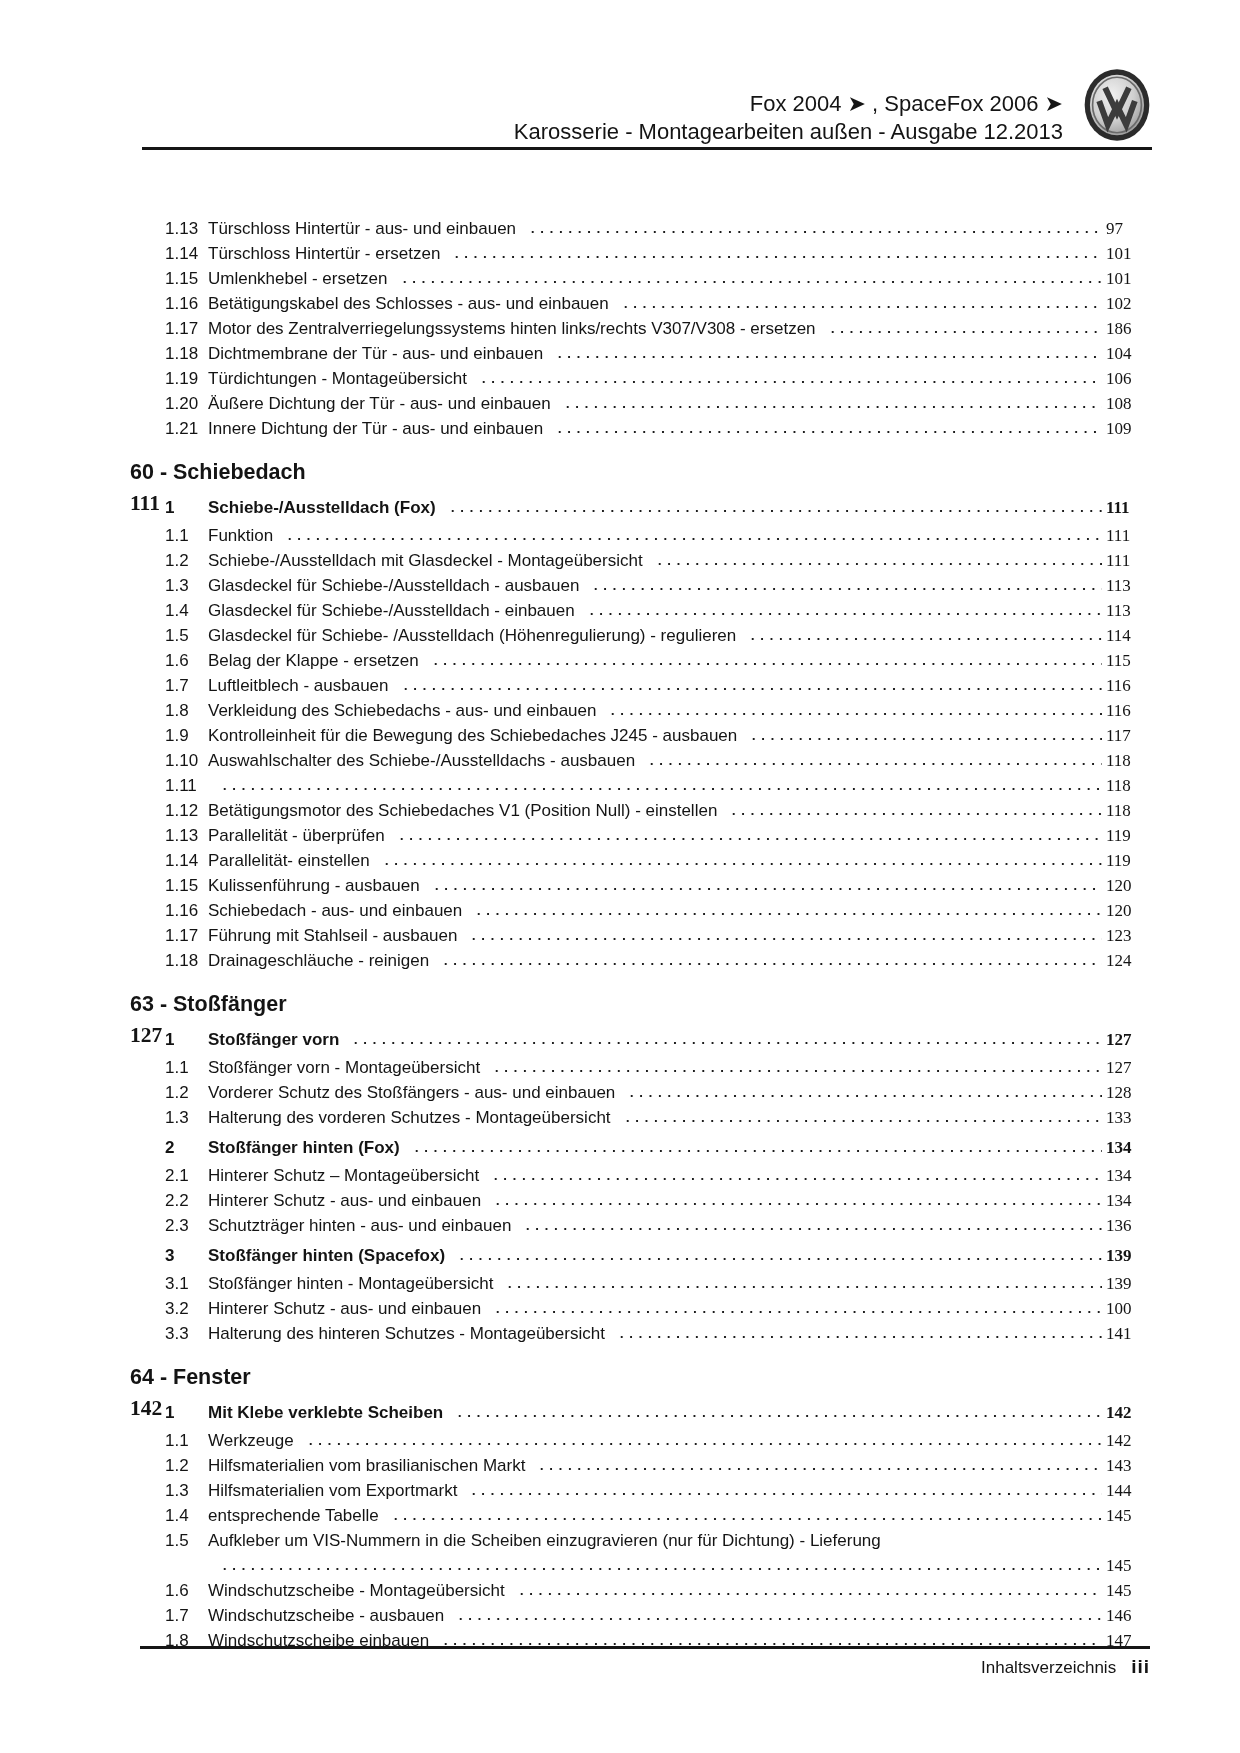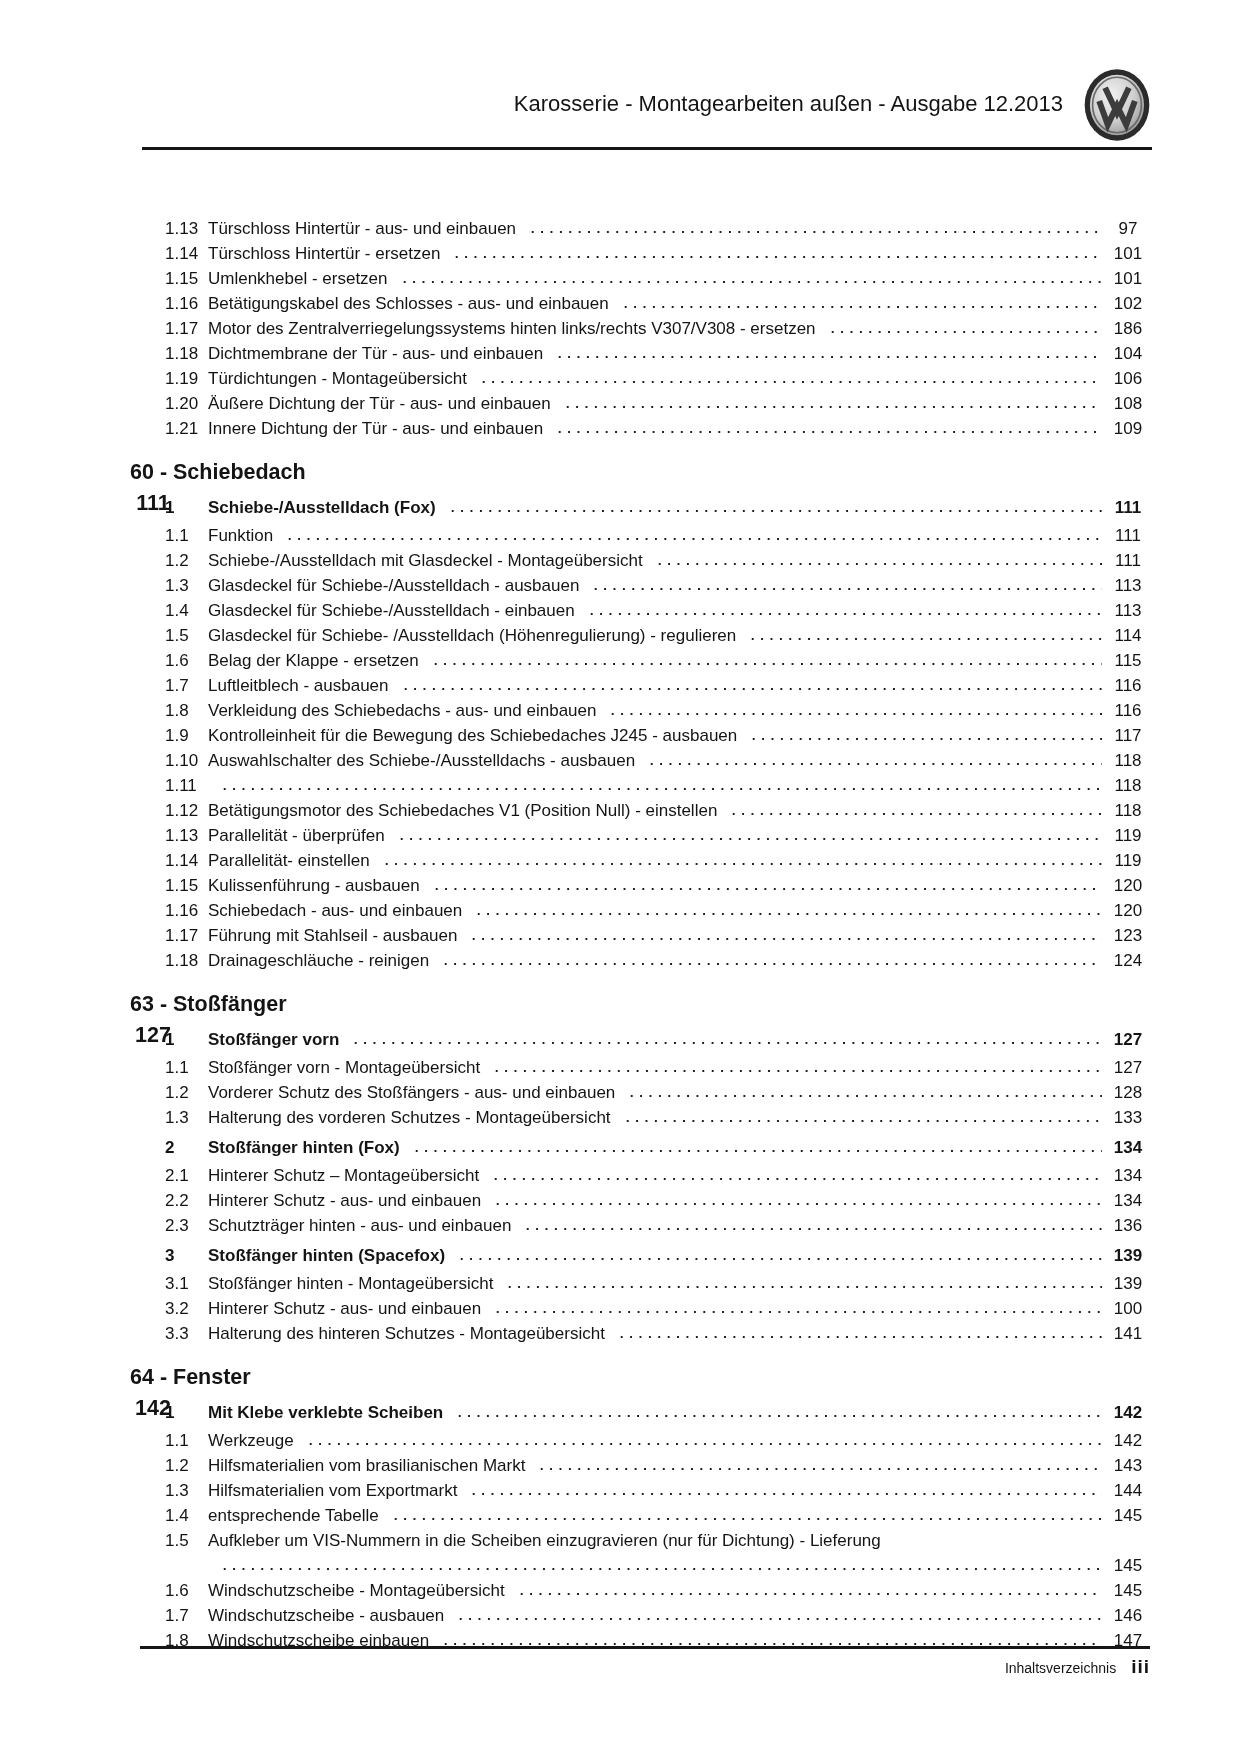--- a/index.html
+++ b/index.html
@@ -21,32 +21,33 @@
   .leader{
     flex:1 1 auto;min-width:0;align-self:stretch;margin-left:10px;margin-right:4px;
     background-image:radial-gradient(circle, #1d1d1d 1.25px, transparent 1.5px);
     background-size:9.4px 4px;background-repeat:repeat-x;
     background-position:left 2px bottom 7px;
   }
   .chapter-row .leader{
     background-image:radial-gradient(circle, #151515 1.6px, transparent 1.85px);
     background-size:11px 5px;background-position:left 3px bottom 8px;margin-left:12px;
   }
-  .page{flex:none;min-width:44px;text-align:center;}
+  .page{flex:none;min-width:44px;text-align:left;font-family:Liberation Serif, serif;}
   .chapter-row .page{min-width:46px;}
   
   .footer-rule{position:absolute;top:1646px;left:140px;width:1010px;height:3px;background:#161616;}
   .footer{position:absolute;top:1656px;right:90px;display:flex;align-items:baseline;gap:15px;}
-  .footer-label{font-size:14px;}
+  .footer-label{font-size:17px;}
   .footer-page{font-size:19px;font-weight:bold;letter-spacing:1px;}
 </style>
 </head>
 <body>
 
 <div class="header-text">
+  <div>Fox 2004 ➤ , SpaceFox 2006 ➤</div>
   <div>Karosserie - Montagearbeiten außen - Ausgabe 12.2013</div>
 </div>
 
 <svg class="logo" viewBox="0 0 100 112" xmlns="http://www.w3.org/2000/svg">
   <defs>
     <radialGradient id="vwg" cx="40%" cy="35%" r="75%">
       <stop offset="0%" stop-color="#f2f2f2"></stop>
       <stop offset="55%" stop-color="#cfcfcf"></stop>
       <stop offset="100%" stop-color="#8f8f8f"></stop>
     </radialGradient>

